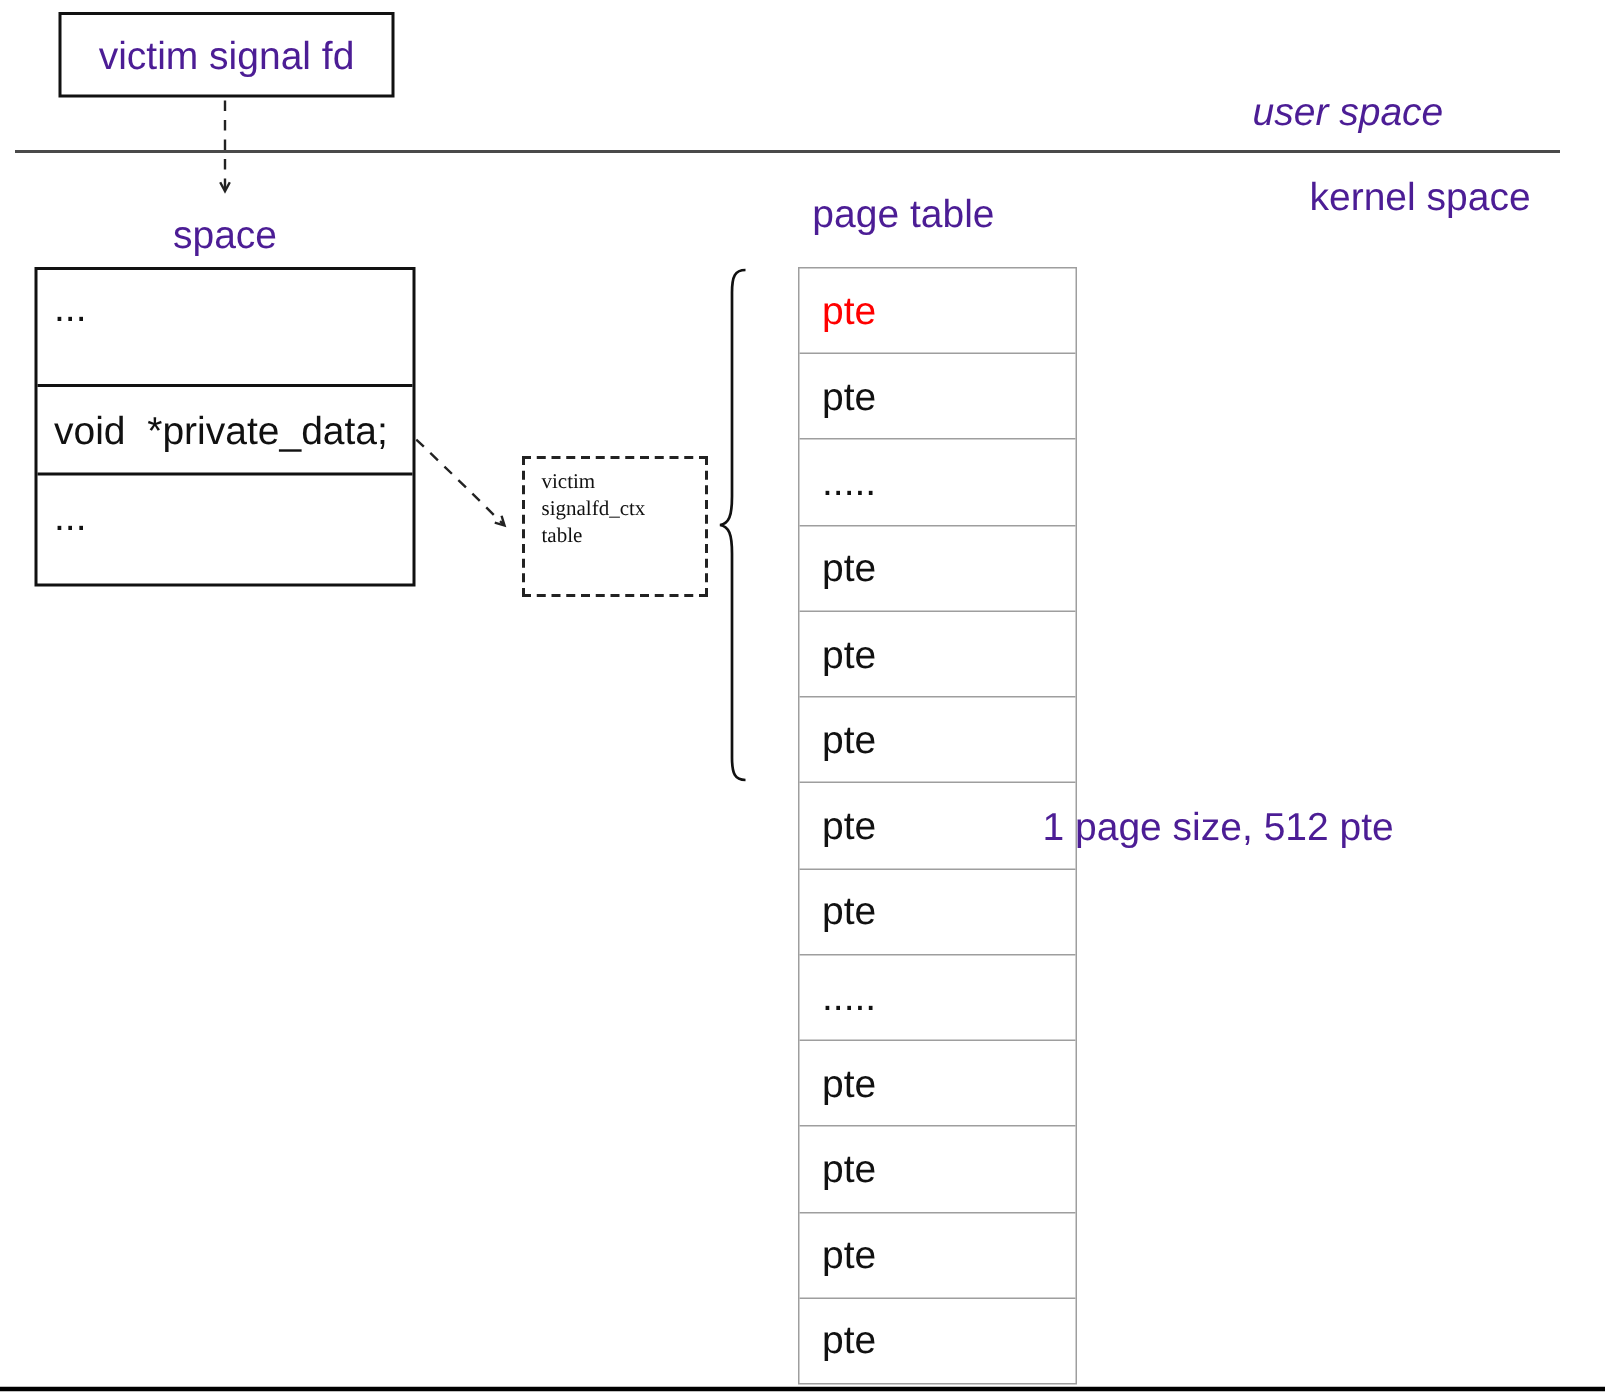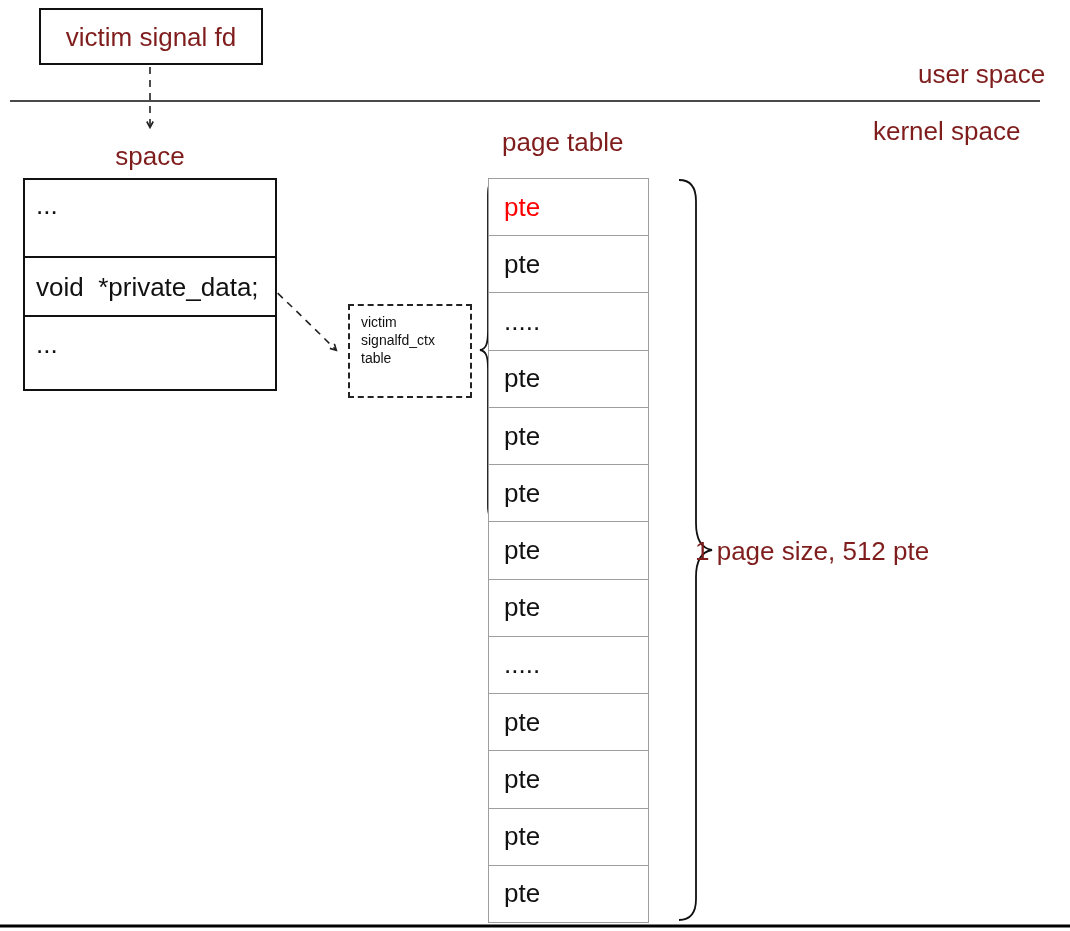--- a/index.html
+++ b/index.html
@@ -14,35 +14,35 @@
     width: 1070px;
     height: 931px;
     background: #ffffff;
     overflow: hidden;
   }
   .abs { position: absolute; }
   .label {
     font-size: 26px;
     line-height: 30px;
     white-space: nowrap;
-    color: #7f1d1d;
+    color: #4c1d95;
   }
 
   
   #fd-box {
     left: 39px; top: 8px;
     width: 224px; height: 57px;
     border: 2px solid #111111;
     box-sizing: border-box;
     display: flex; align-items: center; justify-content: center;
     background: #ffffff;
   }
 
   
-  #user-space-label  { left: 918px; top: 59px;  }
+  #user-space-label  { left: 835px; top: 59px; font-style: italic;  }
   #kernel-space-label{ left: 873px; top: 116px; text-align: center; }
 
   
   #file-label {
     left: 23px; top: 141px; width: 254px;
     text-align: center;
   }
   #file-box {
     left: 23px; top: 178px;
     width: 254px; height: 213px;
@@ -66,35 +66,36 @@
   .file-row.r3 { border-top: 2px solid #111111; padding-top: 12px; }
 
   
   #ctx-box {
     left: 348px; top: 304px;
     width: 124px; height: 94px;
     border: 2px dashed #222222;
     box-sizing: border-box;
     padding: 7px 0 0 11px;
     background: #ffffff;
+    font-family: Liberation Serif, serif;
   }
   .ctx-line {
     font-size: 14px;
     line-height: 18px;
     white-space: nowrap;
   }
 
   
   #page-table-label {
     left: 502px; top: 127px; width: 161px;
-    text-align: left;
+    text-align: right;
   }
   #page-table {
-    left: 488px; top: 178px;
-    width: 161px; height: 745px;
+    left: 532px; top: 178px;
+    width: 186px; height: 745px;
     border: 1px solid #9e9e9e;
     box-sizing: border-box;
     background: #ffffff;
     display: flex;
     flex-direction: column;
   }
   .pte-row {
     flex: 1 1 0;
     box-sizing: border-box;
     border-top: 1px solid #9e9e9e;

